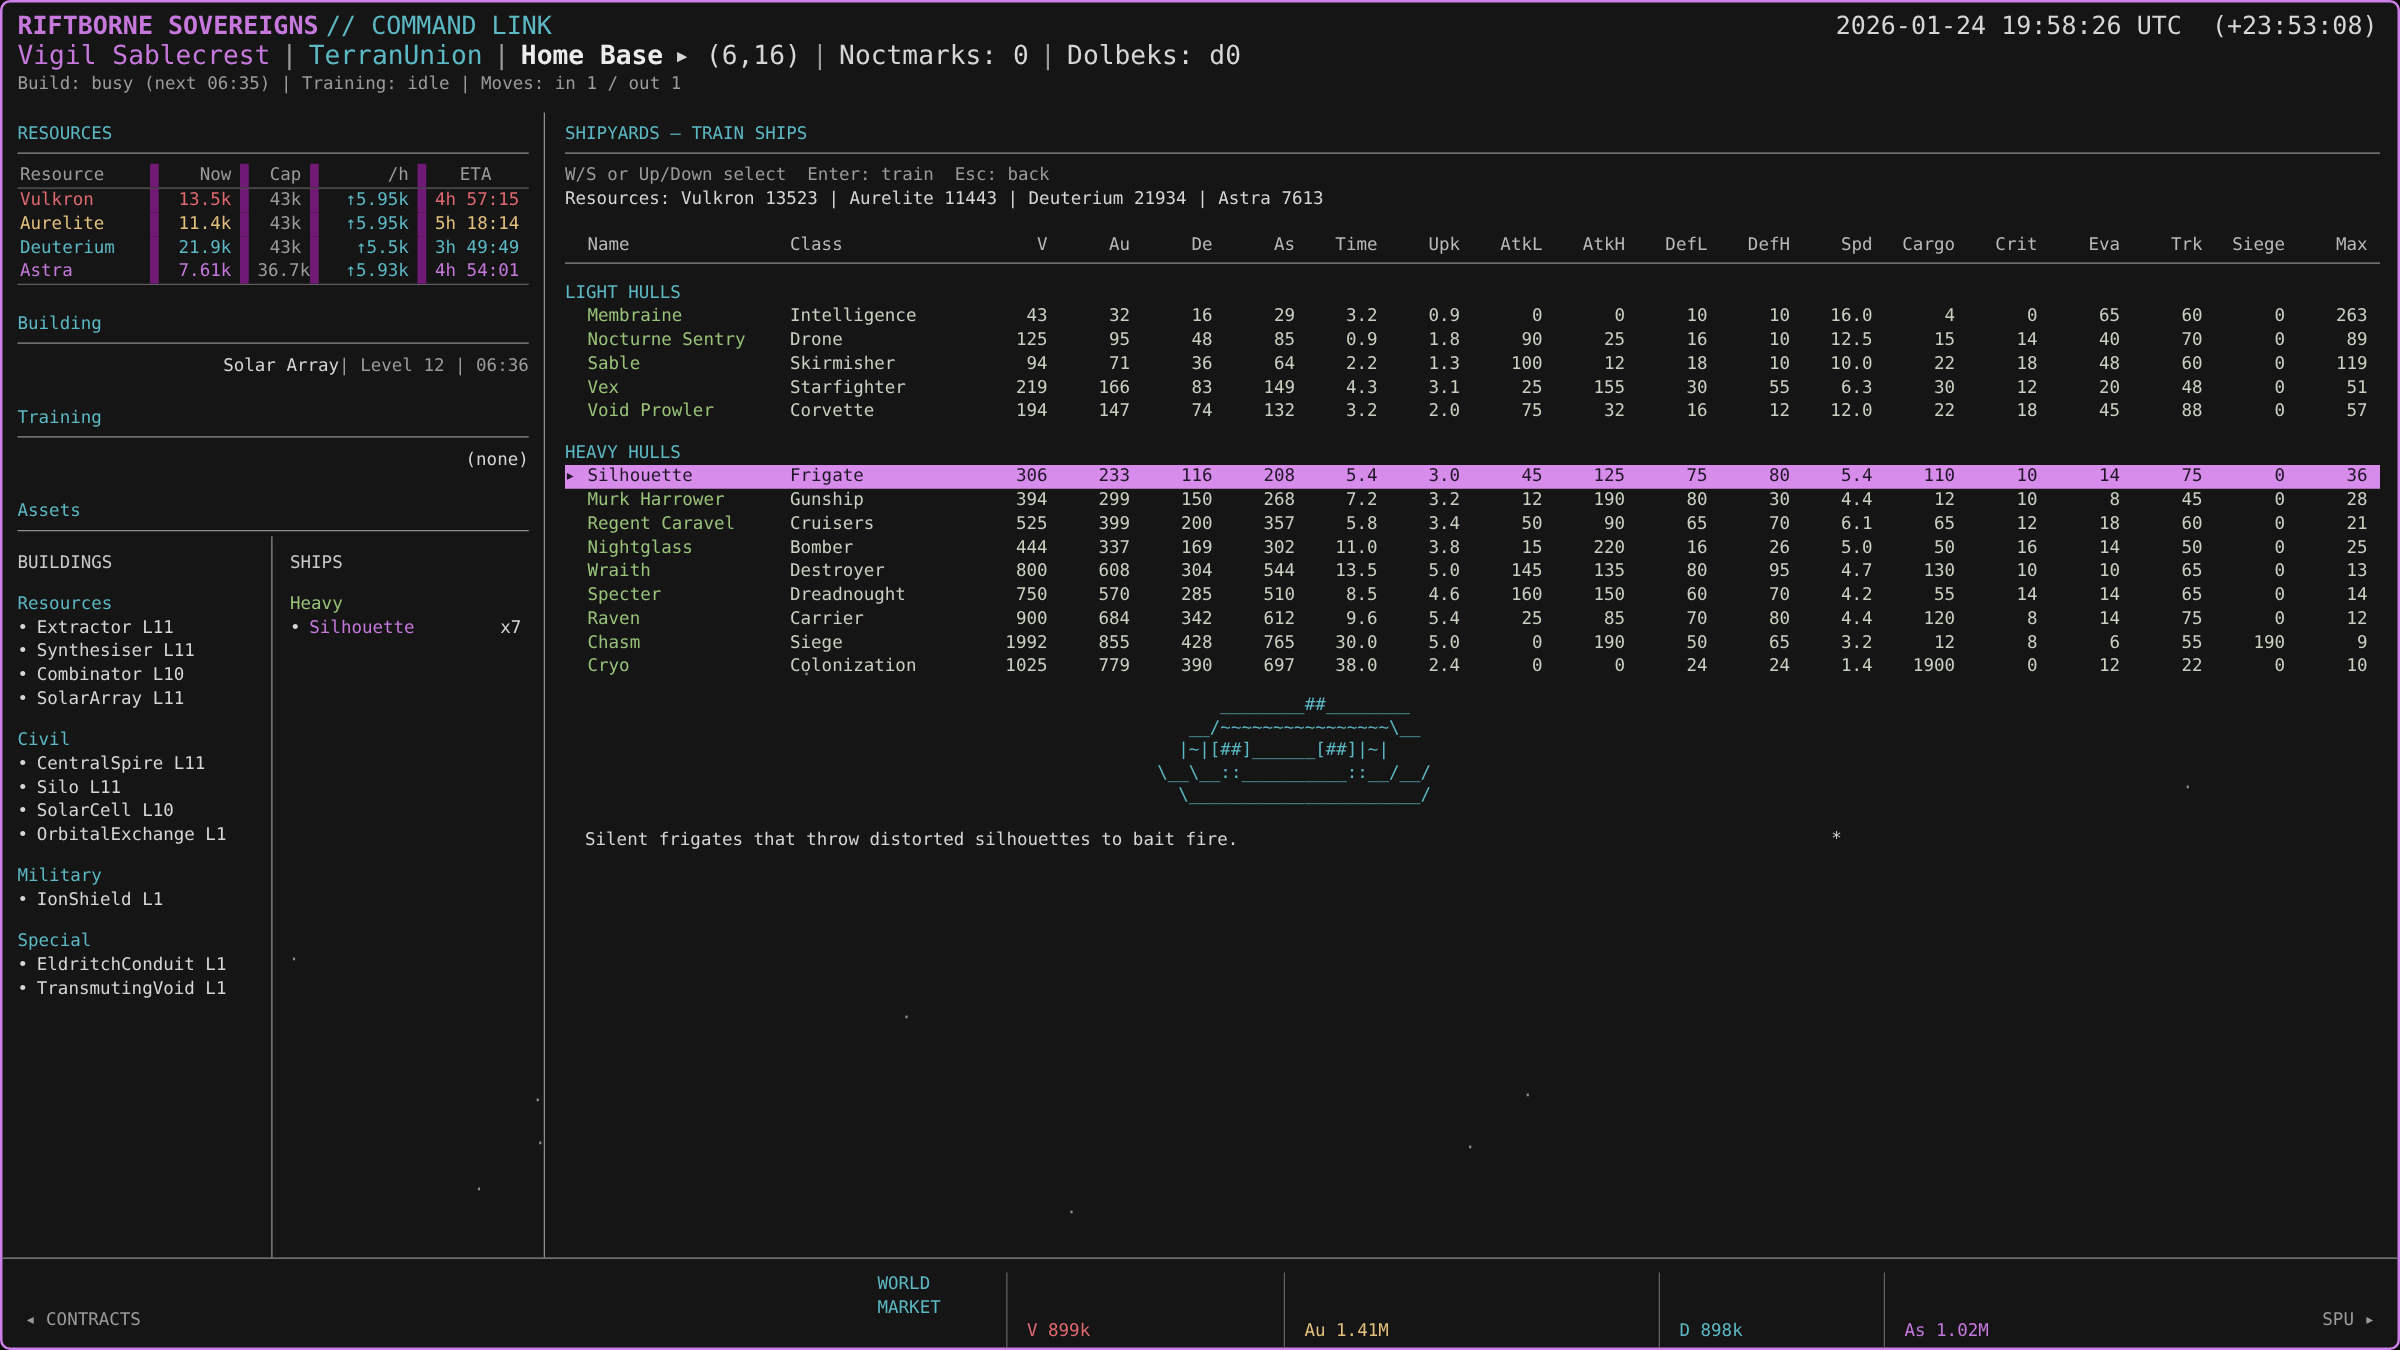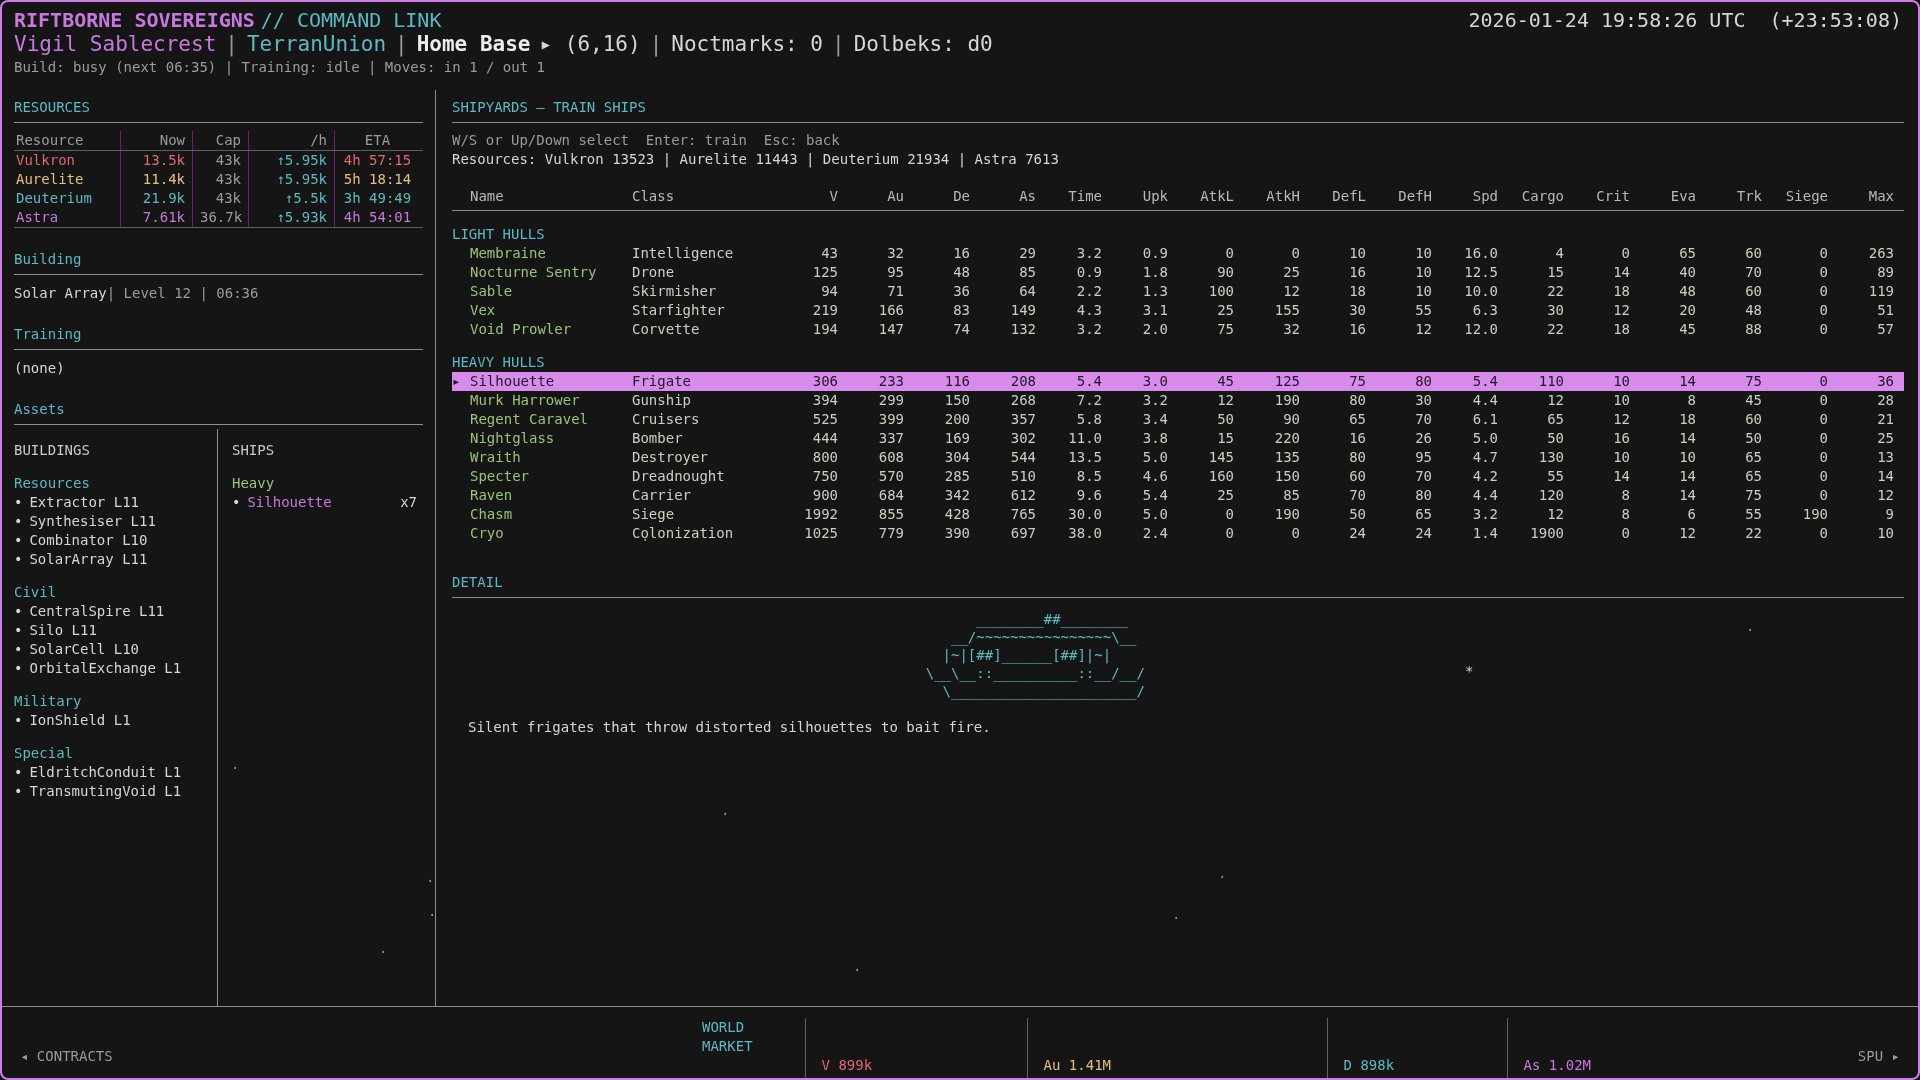--- a/index.html
+++ b/index.html
@@ -19,30 +19,30 @@
   
   .content{display:flex;height:916px}
   .sidebar{width:434px;min-width:434px;padding:8px 12px 0 12px;border-right:1px solid var(--line);display:flex;flex-direction:column}
   .ptitle{color:var(--cyan);border-bottom:1px solid var(--line);padding-bottom:5px}
   
   .res-table{margin-top:8px;border-bottom:1px solid #5e5e5e}
   .res-row{display:grid;grid-template-columns:106px 72px 56px 86px 86px}
   .rcell{padding:0 7px;text-align:right;white-space:pre}
   .res-row .rcell:nth-of-type(1){text-align:left;padding-left:2px}
   .res-row .rcell:nth-of-type(5){text-align:center}
-  .rcell:not(:first-of-type){border-left:1px solid #701a75}
+  .rcell:not(:first-of-type){border-left:7px solid #701a75}
   .res-head{border-bottom:1px solid #5e5e5e;color:var(--dim)}
   .rcap{color:var(--dim)}
   .rrate{color:var(--cyan)}
   .res-row.c-red .rname{color:var(--red)}
   .res-row.c-yellow .rname{color:var(--yellow)}
   .res-row.c-cyan .rname{color:var(--cyan)}
   .res-row.c-magenta .rname{color:var(--magenta)}
   .section{margin-top:22px}
-  .kv{display:flex;justify-content:flex-start;margin-top:9px}
+  .kv{display:flex;justify-content:flex-end;margin-top:9px}
   
   .assets-cols{flex:1;display:flex;margin-top:4px}
   .bcol{width:204px;border-right:1px solid var(--line);padding-right:8px}
   .scol{flex:1;padding-left:14px}
   .colhead{margin-top:12px;color:#c9c9c9}
   .gtitle{color:var(--cyan);margin-top:14px}
   .scol .gtitle{color:var(--green)}
   ul{list-style:none}
   li{white-space:nowrap}
   .bullet{margin-right:7px}
@@ -613,21 +613,20 @@
               <span class="scell">1900</span>
               <span class="scell">0</span>
               <span class="scell">12</span>
               <span class="scell">22</span>
               <span class="scell">0</span>
               <span class="scell">10</span>
             </div>
           </div>
       </div>
 
-      <div class="ptitle detail-title">DETAIL</div>
       <pre class="art">          ________##________
        __/~~~~~~~~~~~~~~~~\__
       |~|[##]______[##]|~|
     \__\__::__________::__/__/
       \______________________/</pre>
       <div class="desc">Silent frigates that throw distorted silhouettes to bait fire.</div>
     </main>
 
   </div>
 

